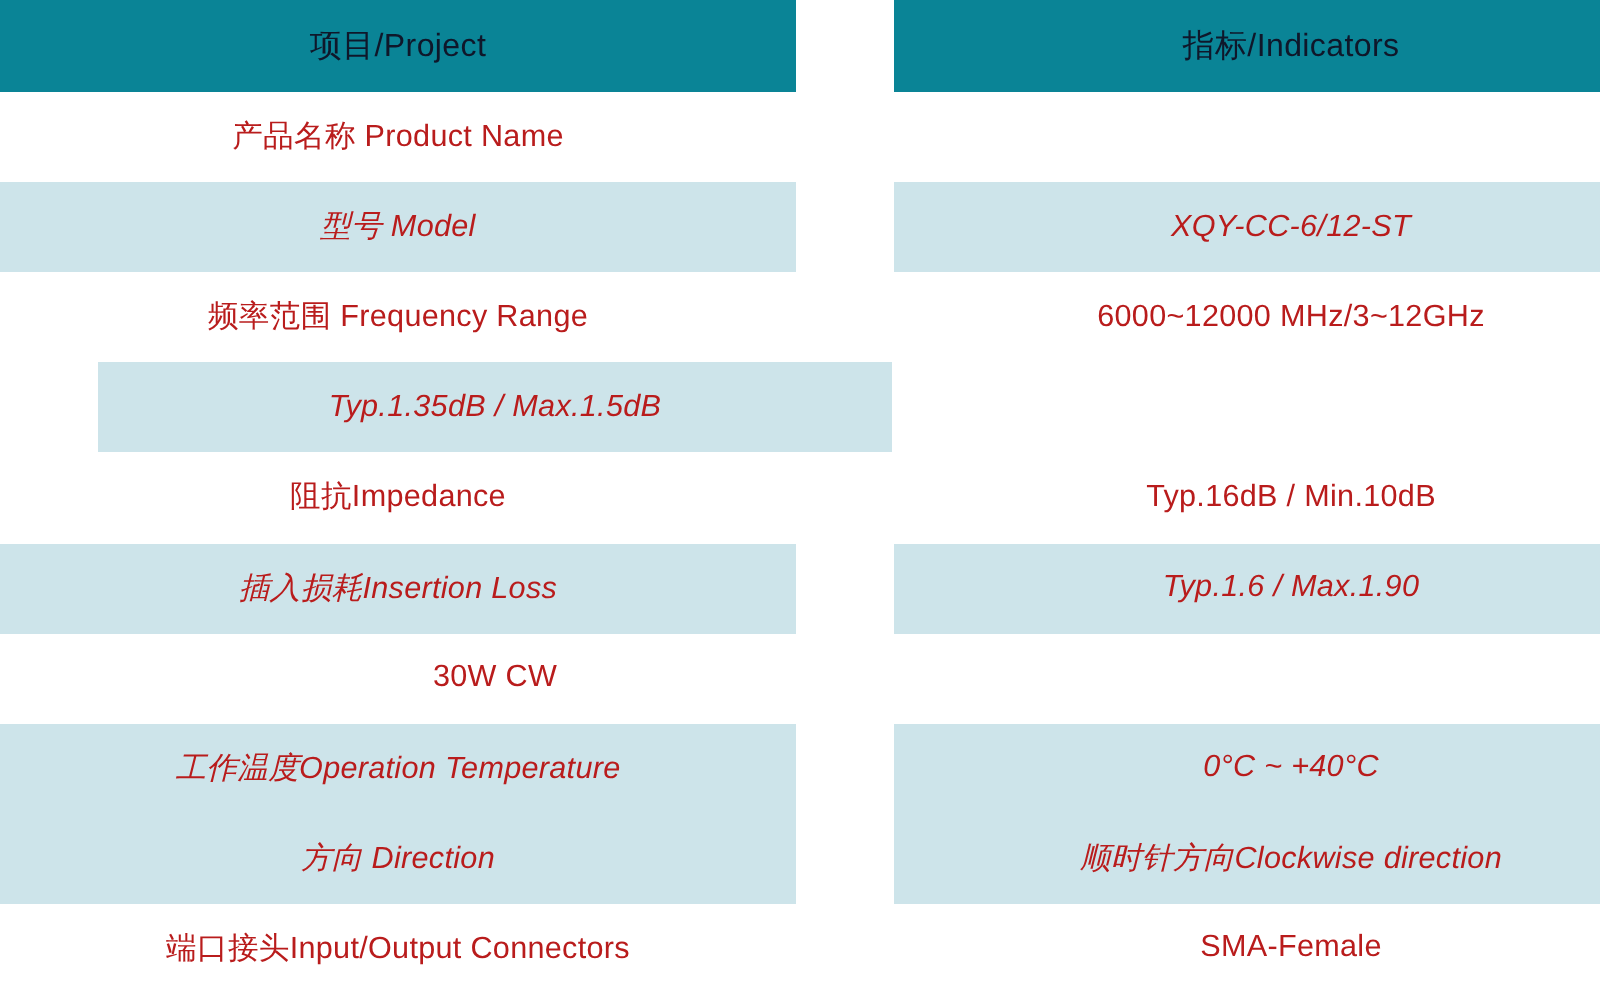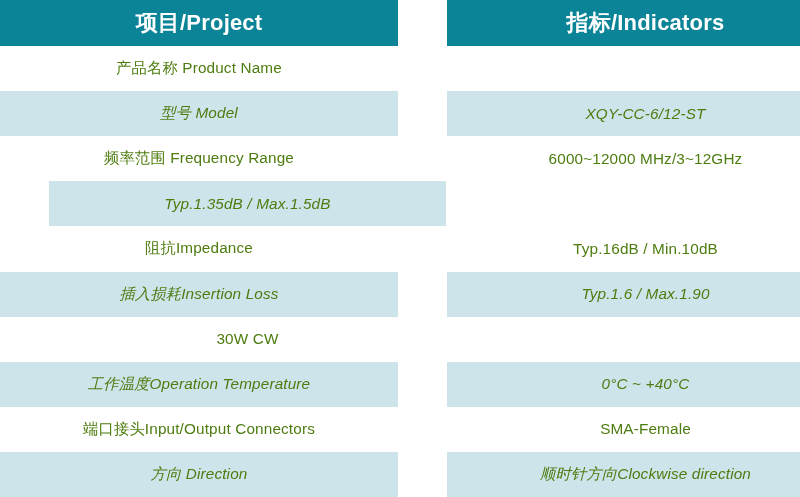--- a/index.html
+++ b/index.html
@@ -28,23 +28,23 @@
     display: flex;
     height: 46px;
     flex: 0 0 46px;
     background: #ffffff;
   }
   .spec-header .cell {
     display: flex;
     align-items: center;
     justify-content: center;
     background: #0a8496;
-    color: #ffffff;
-    font-size: 22px;
-    font-weight: bold;
+    color: #0f172a;
+    font-size: 16px;
+    font-weight: normal;
     letter-spacing: 0.2px;
     height: 100%;
     box-sizing: border-box;
   }
   .cell-project  { width: 398px; flex: 0 0 398px; }
   .cell-gap      { width: 5px;   flex: 0 0 5px; background: #ffffff; }
   .cell-indicator{ width: 397px; flex: 0 0 397px; margin-left: 44px; }
 
   
   .spec-row {
@@ -52,21 +52,21 @@
     height: 45.1px;
     flex: 1 1 auto;
     background: #ffffff;
   }
   .spec-row .cell {
     display: flex;
     align-items: center;
     justify-content: center;
     height: 100%;
     box-sizing: border-box;
-    color: #4d7c0f;
+    color: #b91c1c;
     font-size: 15.3px;
     font-weight: normal;
     letter-spacing: 0.15px;
     text-align: center;
     padding: 0 6px;
   }
   .spec-row.alt .cell-project,
   .spec-row.alt .cell-indicator {
     background: #cde4ea;
     font-style: italic;
@@ -130,25 +130,25 @@
     <div class="cell-gap"></div>
     <div class="cell cell-indicator">30W CW</div>
   </div>
 
   <div class="spec-row alt">
     <div class="cell cell-project">工作温度Operation Temperature</div>
     <div class="cell-gap"></div>
     <div class="cell cell-indicator">0°C ~ +40°C</div>
   </div>
 
+  <div class="spec-row alt">
+    <div class="cell cell-project">方向 Direction</div>
+    <div class="cell-gap"></div>
+    <div class="cell cell-indicator">顺时针方向Clockwise direction</div>
+  </div>
+
   <div class="spec-row plain">
     <div class="cell cell-project">端口接头Input/Output Connectors</div>
     <div class="cell-gap"></div>
     <div class="cell cell-indicator">SMA-Female</div>
   </div>
 
-  <div class="spec-row alt">
-    <div class="cell cell-project">方向 Direction</div>
-    <div class="cell-gap"></div>
-    <div class="cell cell-indicator">顺时针方向Clockwise direction</div>
-  </div>
-
 </div>
 
 </body></html>

